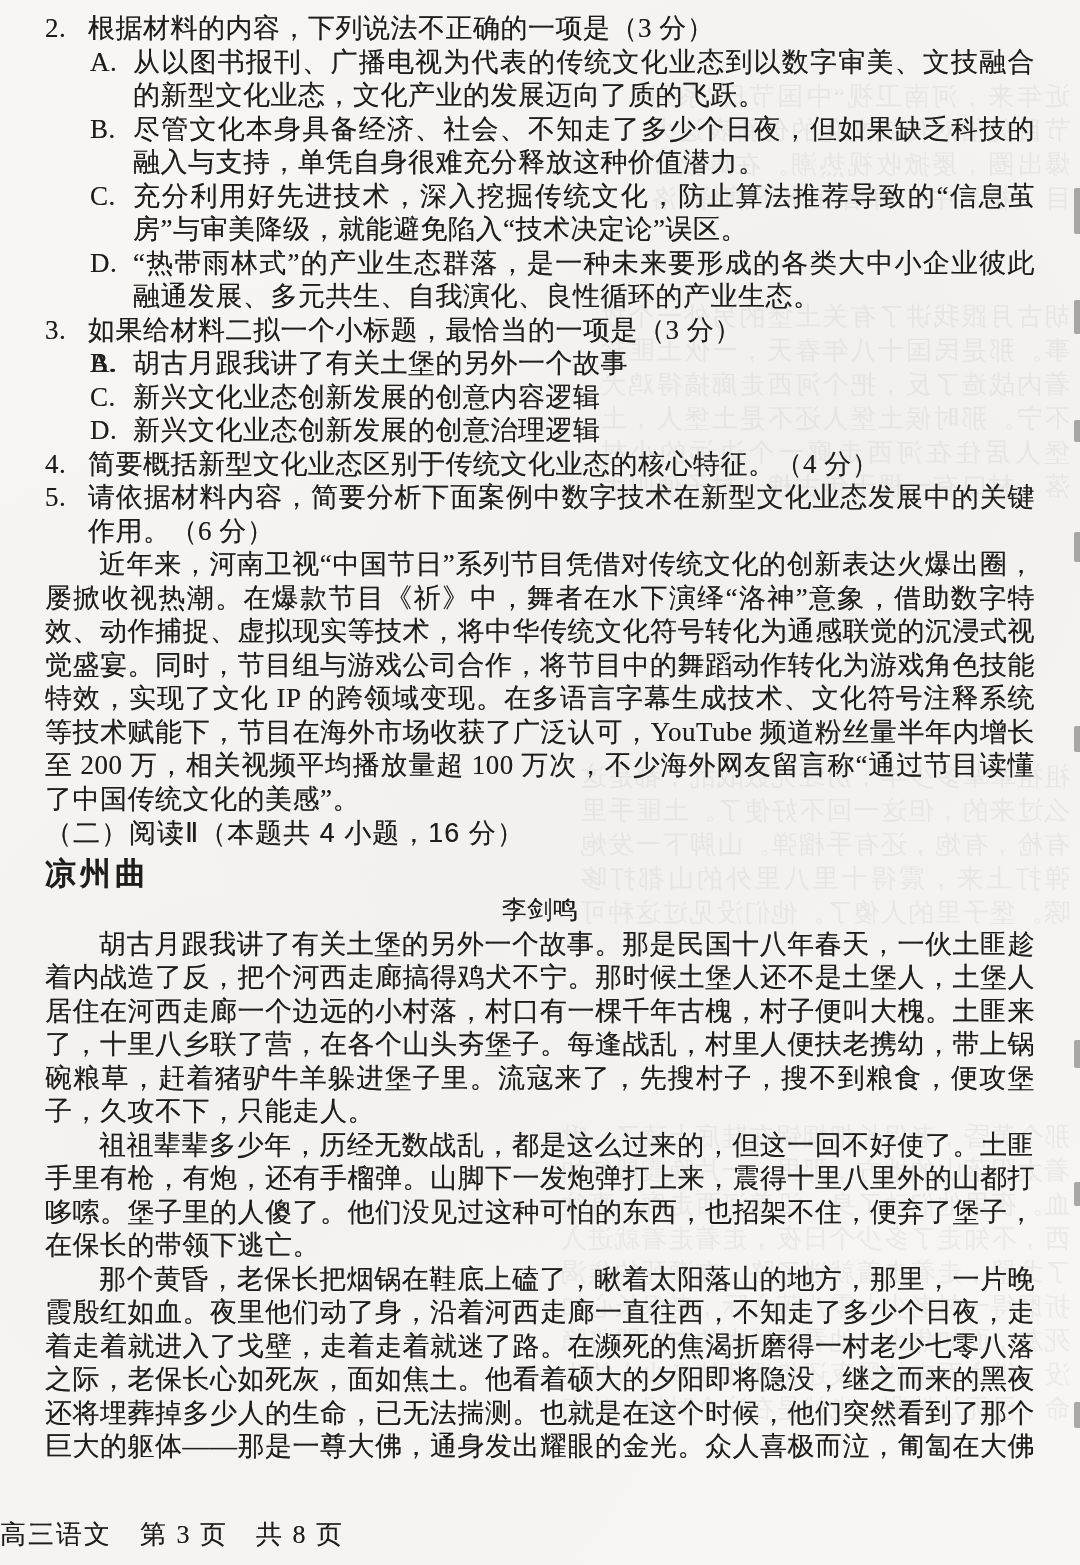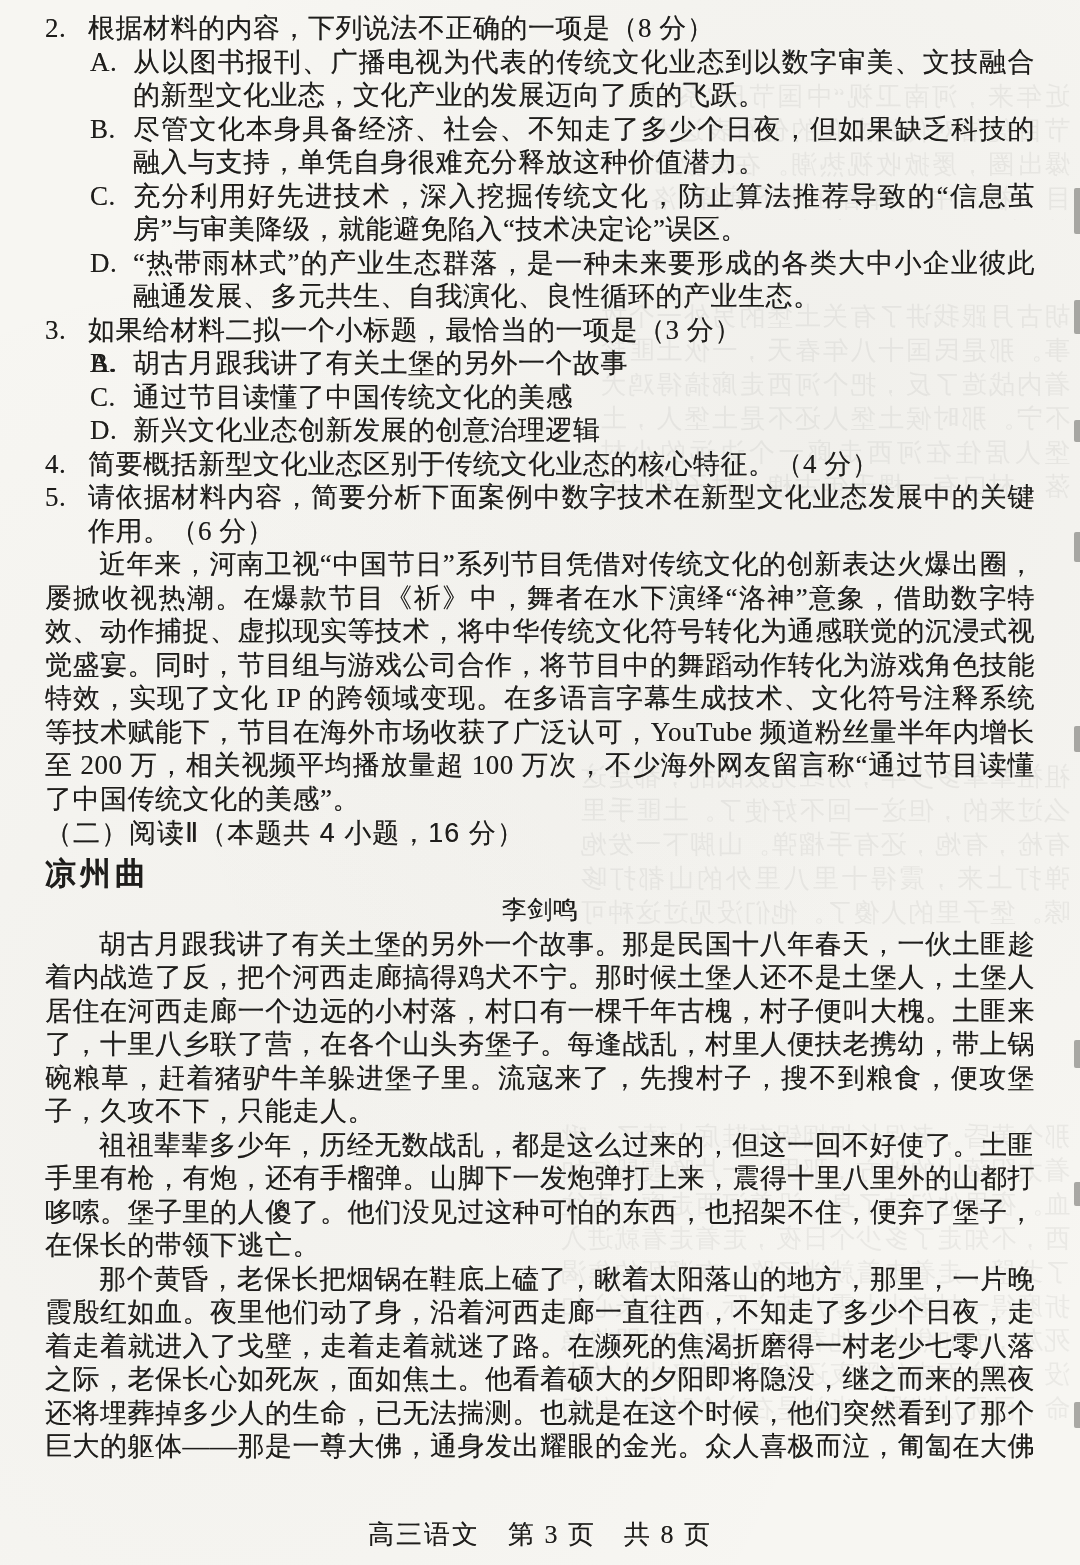--- a/index.html
+++ b/index.html
@@ -75,21 +75,20 @@
     text-align: center;
     font-size: 25px;
     line-height: 30px;
     margin-bottom: 3px;
   }
   .page-footer {
     position: absolute;
     left: 0;
     right: 0;
     bottom: 14px;
-    text-align: center;
     font-size: 26px;
     letter-spacing: 2px;
   }
   
   .bleed {
     position: absolute;
     overflow: hidden;
     transform: scaleX(-1);
     opacity: 0.06;
     filter: blur(0.7px);
@@ -125,21 +124,21 @@
   <span class="edge-artifact" style="top:420px; height:22px;"></span>
   <span class="edge-artifact" style="top:532px; height:30px;"></span>
   <span class="edge-artifact" style="top:726px; height:26px;"></span>
   <span class="edge-artifact" style="top:1040px; height:28px;"></span>
   <span class="edge-artifact" style="top:1182px; height:24px;"></span>
   <span class="edge-artifact" style="top:1402px; height:26px;"></span>
 
   <div>
     <div class="q-row">
       <span class="q-num">2.</span>
-      <span>根据材料的内容，下列说法不正确的一项是（8 分）</span>
+      <span>根据材料的内容，下列说法不正确的一项是（3 分）</span>
     </div>
     <div class="options">
       <div class="option">
         <span class="opt-label">A.</span>
         <span>从以图书报刊、广播电视为代表的传统文化业态到以数字审美、文技融合的新型文化业态，文化产业的发展迈向了质的飞跃。</span>
       </div>
       <div class="option">
         <span class="opt-label">B.</span>
         <span>尽管文化本身具备经济、社会、不知走了多少个日夜，但如果缺乏科技的融入与支持，单凭自身很难充分释放这种价值潜力。</span>
       </div>
@@ -162,21 +161,21 @@
     <div class="options">
       <div class="option">
         <span class="opt-label">A.</span>
       </div>
       <div class="option">
         <span class="opt-label">B.</span>
         <span>胡古月跟我讲了有关土堡的另外一个故事</span>
       </div>
       <div class="option">
         <span class="opt-label">C.</span>
-        <span>通过节目读懂了中国传统文化的美感</span>
+        <span>新兴文化业态创新发展的创意内容逻辑</span>
       </div>
       <div class="option">
         <span class="opt-label">D.</span>
         <span>新兴文化业态创新发展的创意治理逻辑</span>
       </div>
     </div>
   </div>
 
   <div class="q-row">
     <span class="q-num">4.</span>

